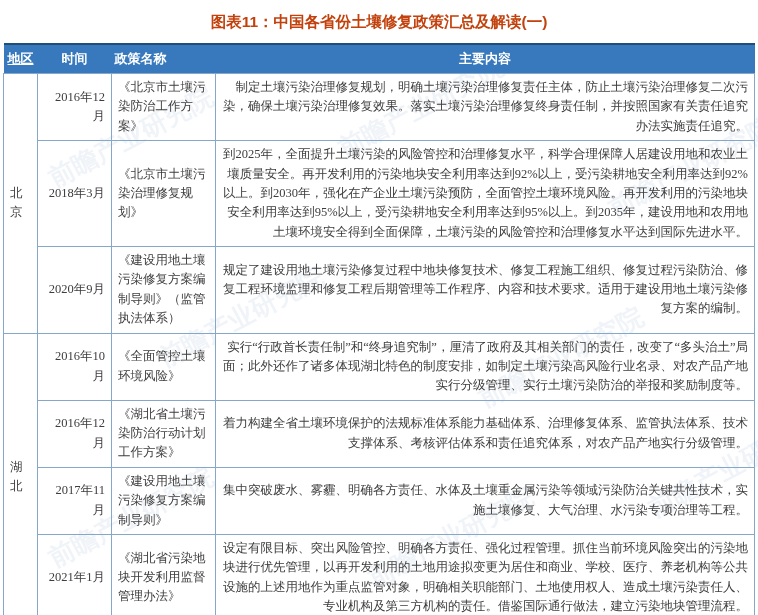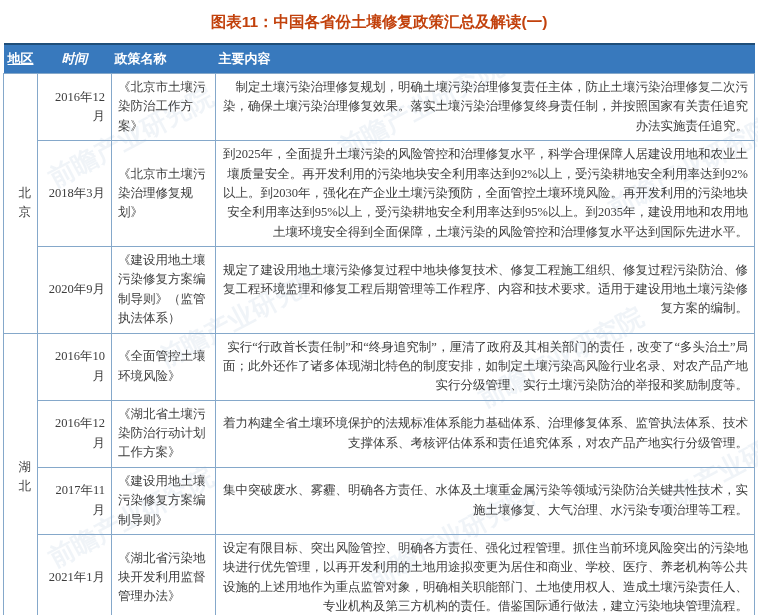--- a/index.html
+++ b/index.html
@@ -63,32 +63,32 @@
     border-top: 2px solid #1F4E79;
     color: #ffffff;
     font-family: "Liberation Sans", sans-serif;
     font-weight: bold;
     font-size: 13px;
     padding: 5px 3px;
     border-left: none;
     border-right: none;
   }
   th.col-region { text-align: center; padding-left: 3px; text-decoration: underline; }
-  th.col-time   { text-align: center; font-style: italic; }
+  th.col-time   { text-align: center; }
   th.col-policy { text-align: left; padding-left: 12px; }
-  th.col-content{ text-align: left; }
+  th.col-content{ text-align: center; }
   table.policy-table td {
     border: 1px solid #85A8CA;
     vertical-align: middle;
     padding: 4px 6px;
     line-height: 1.55;
     background: transparent;
   }
   td.region-cell {
-    text-align: right;
+    text-align: left;
     padding: 2px;
     border-left: none;
   }
   td.time-cell {
     text-align: right;
     padding: 2px 3px;
   }
   td.policy-cell {
     text-align: left;
     padding: 4px 6px 4px 8px;

